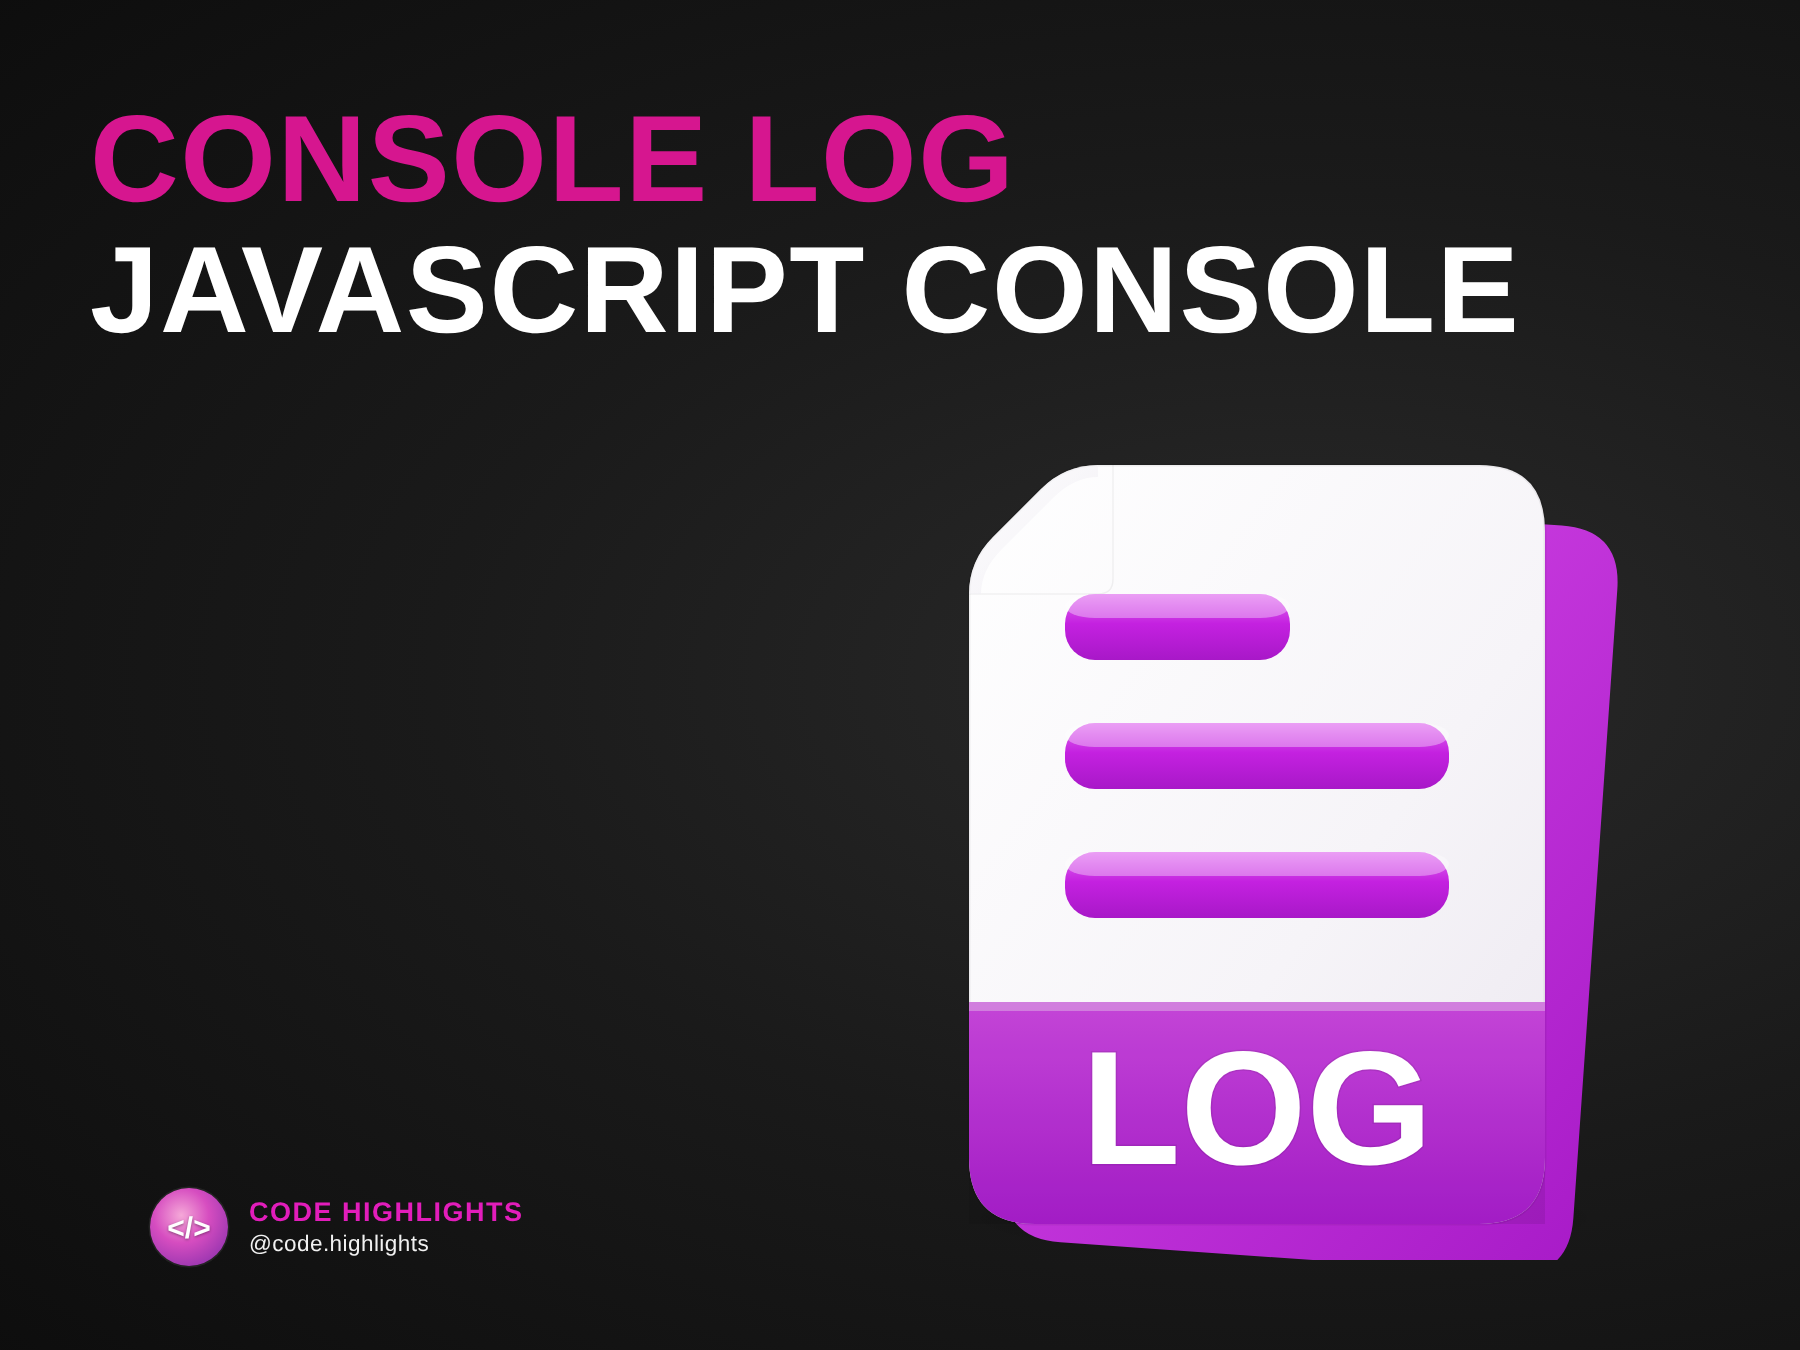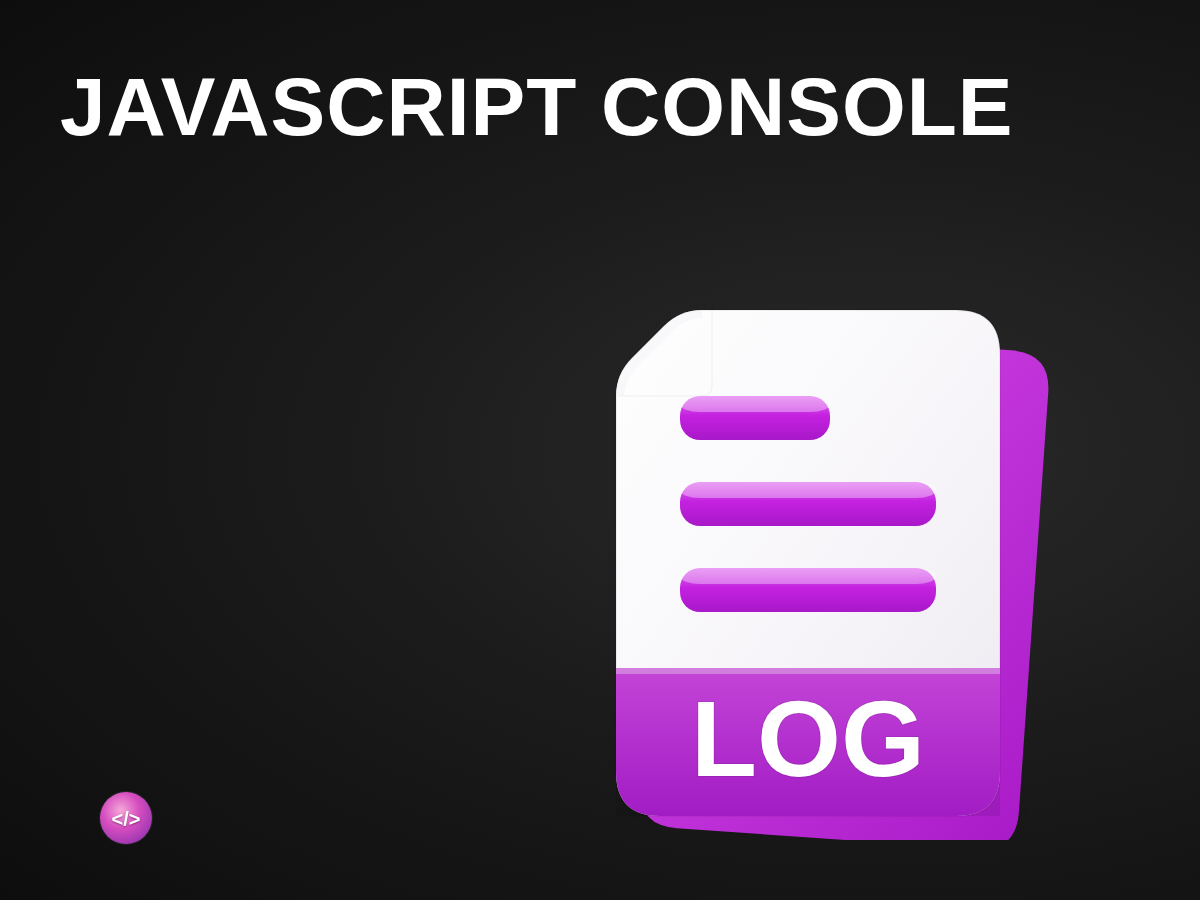--- a/index.html
+++ b/index.html
@@ -19,21 +19,21 @@
     font-size: 82px;
     line-height: 1.06;
     letter-spacing: 1px;
   }
   .heading .line1 { color: #d6168f; }
   .heading .line2 { color: #ffffff; }
 
   .file-icon-wrap {
     position: absolute;
     top: 300px;
-    left: 536px;
+    left: 566px;
     width: 540px;
     height: 540px;
   }
 
   .attribution {
     position: absolute;
     left: 100px;
     bottom: 56px;
     display: flex;
     align-items: center;
@@ -68,20 +68,21 @@
     color: #f1f1f1;
     font-size: 15px;
     letter-spacing: .3px;
     margin-top: 2px;
   }
 </style>
 </head>
 <body>
 
 <div class="heading">
+  <div class="line1">CONSOLE LOG</div>
   <div class="line2">JAVASCRIPT CONSOLE</div>
 </div>
 
 <div class="file-icon-wrap">
   <svg viewBox="0 0 540 540" width="540" height="540">
     <defs>
       <linearGradient id="paperGrad" x1="0" y1="0" x2="1" y2="1">
         <stop offset="0%" stop-color="#ffffff"></stop>
         <stop offset="60%" stop-color="#f6f4f8"></stop>
         <stop offset="100%" stop-color="#ece8f0"></stop>
@@ -145,13 +146,17 @@
         <rect x="64" y="258" rx="20" ry="20" width="256" height="16" fill="rgba(255,255,255,.35)"></rect>
       </g>
     </g>
   </svg>
 </div>
 
 <div class="attribution">
   <div class="avatar">
     <span class="avatar-inner">&lt;/&gt;</span>
   </div>
+  <div class="attr-text">
+    <span class="brand">CODE HIGHLIGHTS</span>
+    <span class="handle">@code.highlights</span>
+  </div>
 </div>
 
 </body></html>

